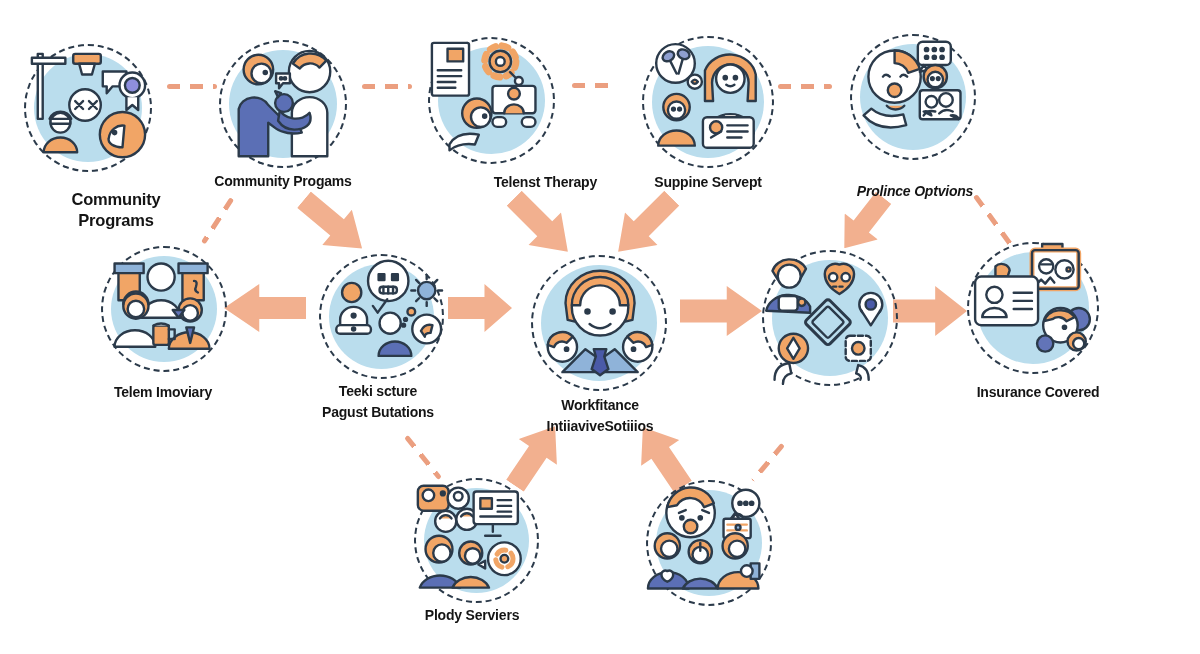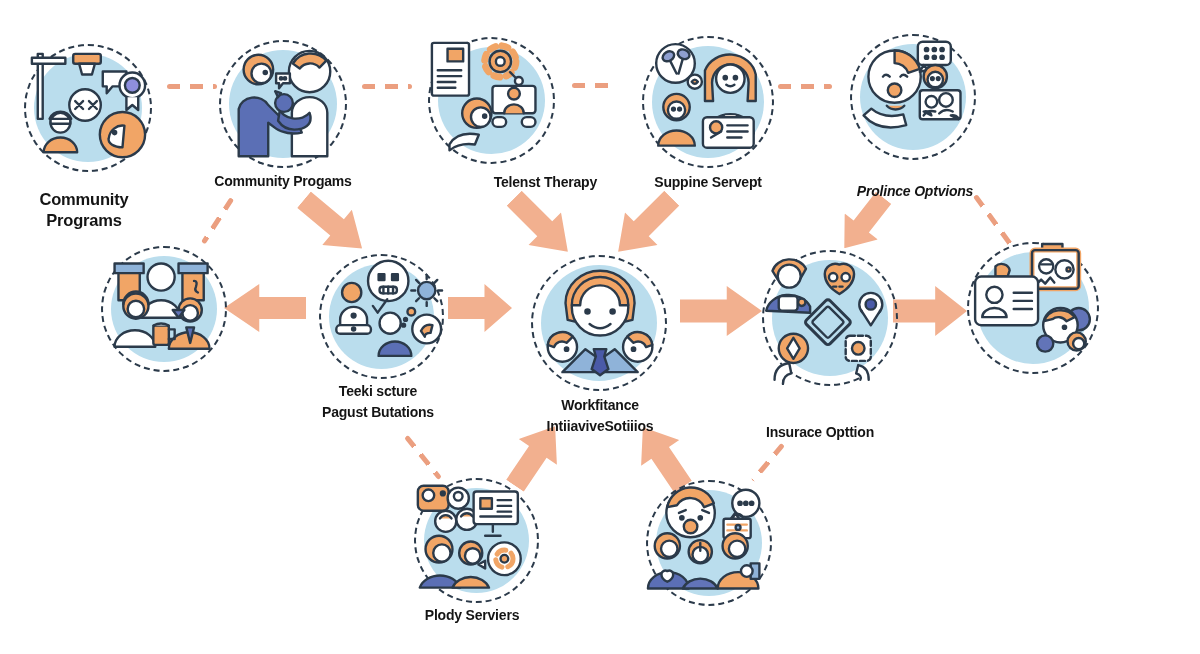--- a/index.html
+++ b/index.html
@@ -7,21 +7,21 @@
        font-family:"Liberation Sans",sans-serif;}
   .stage{position:absolute;inset:0;}
   
   .node{position:absolute;}
   .ring{position:absolute;inset:0;border:2.6px dashed #2b3a4a;border-radius:50%;}
   .blob{position:absolute;inset:10px;background:#badded;border-radius:50%;}
   .art{position:absolute;inset:0;overflow:visible;}
   
   .node-label{position:absolute;font-weight:700;font-size:14px;line-height:21px;
               color:#141414;text-align:center;letter-spacing:-0.2px;}
-  .small-label{font-size:16.5px;}
+  .small-label{font-size:16.5px;margin-left:32px;}
   
   .block-arrow{position:absolute;background:#f2b08f;
      clip-path:polygon(0% 27%,57% 27%,57% 0%,100% 50%,57% 100%,57% 73%,0% 73%);}
   
   .dash{position:absolute;height:5px;border-radius:3px;
      background:repeating-linear-gradient(90deg,#eb9f80 0 13px,transparent 13px 23px);}
   .diag{transform-origin:left center;}
   svg *{vector-effect:non-scaling-stroke;}
 </style>
 </head>
@@ -392,24 +392,25 @@
         <circle cx="104" cy="94" r="6" fill="#fff"></circle>
       </g>
     </svg>
   </div>
 
   <div class="node-label small-label" style="left:0px;top:189px;width:168px;">Community Programs</div>
   <div class="node-label" style="left:183px;top:171px;width:200px;">Community Progams</div>
   <div class="node-label" style="left:397px;top:172px;width:200px;text-align:right;">Telenst Therapy</div>
   <div class="node-label" style="left:608px;top:172px;width:200px;">Suppine Servept</div>
   <div class="node-label" style="left:813px;top:181px;width:204px;font-style:italic;">Prolince Optvions</div>
+  <div class="node-label" style="left:63px;top:382px;width:200px;">Telem Imoviary</div>
   <div class="node-label" style="left:268px;top:381px;width:220px;">
     <span>Teeki scture</span><br>
     <span>Pagust Butations</span>
   </div>
   <div class="node-label" style="left:490px;top:395px;width:220px;">
     <span>Workfitance</span><br>
     <span>IntiiaviveSotiiios</span>
   </div>
-  <div class="node-label" style="left:718px;top:422px;width:204px;">Insurace Opttion</div>
+  <div class="node-label" style="left:928px;top:382px;width:220px;">Insurance Covered</div>
   <div class="node-label" style="left:372px;top:605px;width:200px;">Plody Serviers</div>
 
 </div>
 
 </body></html>

